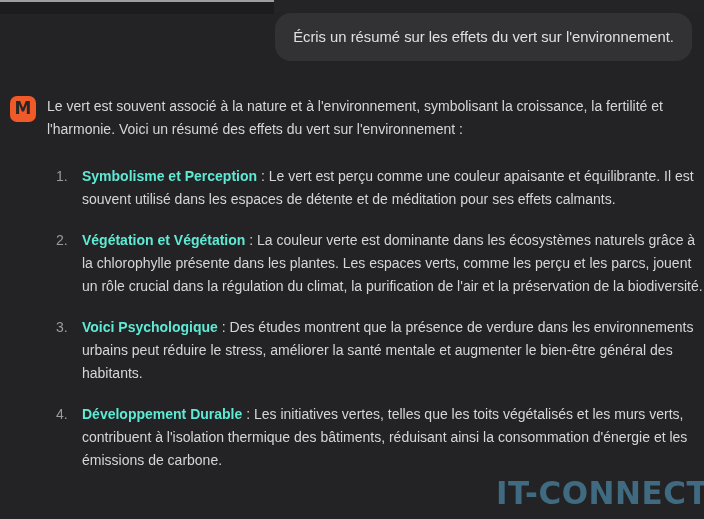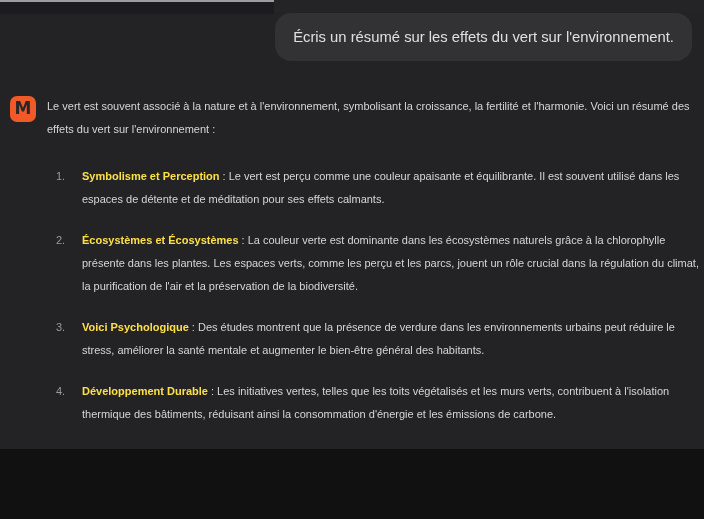--- a/index.html
+++ b/index.html
@@ -1,17 +1,17 @@
 <!DOCTYPE html>
 <html><head>
 <meta charset="utf-8">
 <style>
   html,body { margin:0; padding:0; background:#111; }
   .screen {
-    position:relative; width:704px; height:449px;
+    position:relative; width:704px; height:519px;
     background:#232325; overflow:hidden;
     font-family:"Liberation Sans", sans-serif;
     -webkit-font-smoothing:antialiased;
   }
   
   .topbar-left {
     position:absolute; left:0; top:0; width:274px; height:14px;
     background:#1c1c1e; border-top:2px solid #9d9ea1; box-sizing:border-box;
   }
   .topbar-right {
@@ -32,31 +32,31 @@
     display:flex; align-items:center; justify-content:center;
   }
   .avatar span {
     font-family:"DejaVu Sans", sans-serif;
     font-weight:bold; font-size:17px; line-height:1; color:#27272a;
     margin-top:-1px;
   }
   
   .response {
     position:absolute; left:47px; top:95px; width:656px;
-    color:#d6d6d7; font-size:11px; line-height:23px;
+    color:#d6d6d7; font-size:14px; line-height:23px;
   }
   .intro { margin:0 0 24px 0; }
   ol.items { list-style:none; margin:0; padding:0; }
   ol.items li {
     position:relative; padding-left:35px; margin:0 0 18px 0;
     max-width:621px;
   }
   ol.items li:last-child { margin-bottom:0; }
   .num { position:absolute; left:9px; top:0; color:#9b9b9f; }
-  .item-title { color:#fde047; font-weight:bold; }
+  .item-title { color:#5eead4; font-weight:bold; }
   
   .watermark {
     position:absolute; left:496px; top:475px; z-index:5;
     font-family:"DejaVu Sans", sans-serif;
     font-weight:bold; font-size:31px; letter-spacing:0.5px;
     color:rgba(69,122,148,0.82);
     transform:scaleY(1.02);
     pointer-events:none; white-space:nowrap;
   }
 </style>
@@ -77,21 +77,21 @@
   </div>
 
   <div class="response">
     <p class="intro">Le vert est souvent associé à la nature et à l'environnement, symbolisant la croissance, la fertilité et l'harmonie. Voici un résumé des effets du vert sur l'environnement :</p>
 
     <ol class="items">
       <li>
         <span class="num">1.</span><strong class="item-title">Symbolisme et Perception</strong><span> : Le vert est perçu comme une couleur apaisante et équilibrante. Il est souvent utilisé dans les espaces de détente et de méditation pour ses effets calmants.</span>
       </li>
       <li>
-        <span class="num">2.</span><strong class="item-title">Écosystèmes et Écosystèmes</strong><span> : La couleur verte est dominante dans les écosystèmes naturels grâce à la chlorophylle présente dans les plantes. Les espaces verts, comme les perçu et les parcs, jouent un rôle crucial dans la régulation du climat, la purification de l'air et la préservation de la biodiversité.</span>
+        <span class="num">2.</span><strong class="item-title">Végétation et Végétation</strong><span> : La couleur verte est dominante dans les écosystèmes naturels grâce à la chlorophylle présente dans les plantes. Les espaces verts, comme les perçu et les parcs, jouent un rôle crucial dans la régulation du climat, la purification de l'air et la préservation de la biodiversité.</span>
       </li>
       <li>
         <span class="num">3.</span><strong class="item-title">Voici Psychologique</strong><span> : Des études montrent que la présence de verdure dans les environnements urbains peut réduire le stress, améliorer la santé mentale et augmenter le bien-être général des habitants.</span>
       </li>
       <li>
         <span class="num">4.</span><strong class="item-title">Développement Durable</strong><span> : Les initiatives vertes, telles que les toits végétalisés et les murs verts, contribuent à l'isolation thermique des bâtiments, réduisant ainsi la consommation d'énergie et les émissions de carbone.</span>
       </li>
     </ol>
   </div>
 

